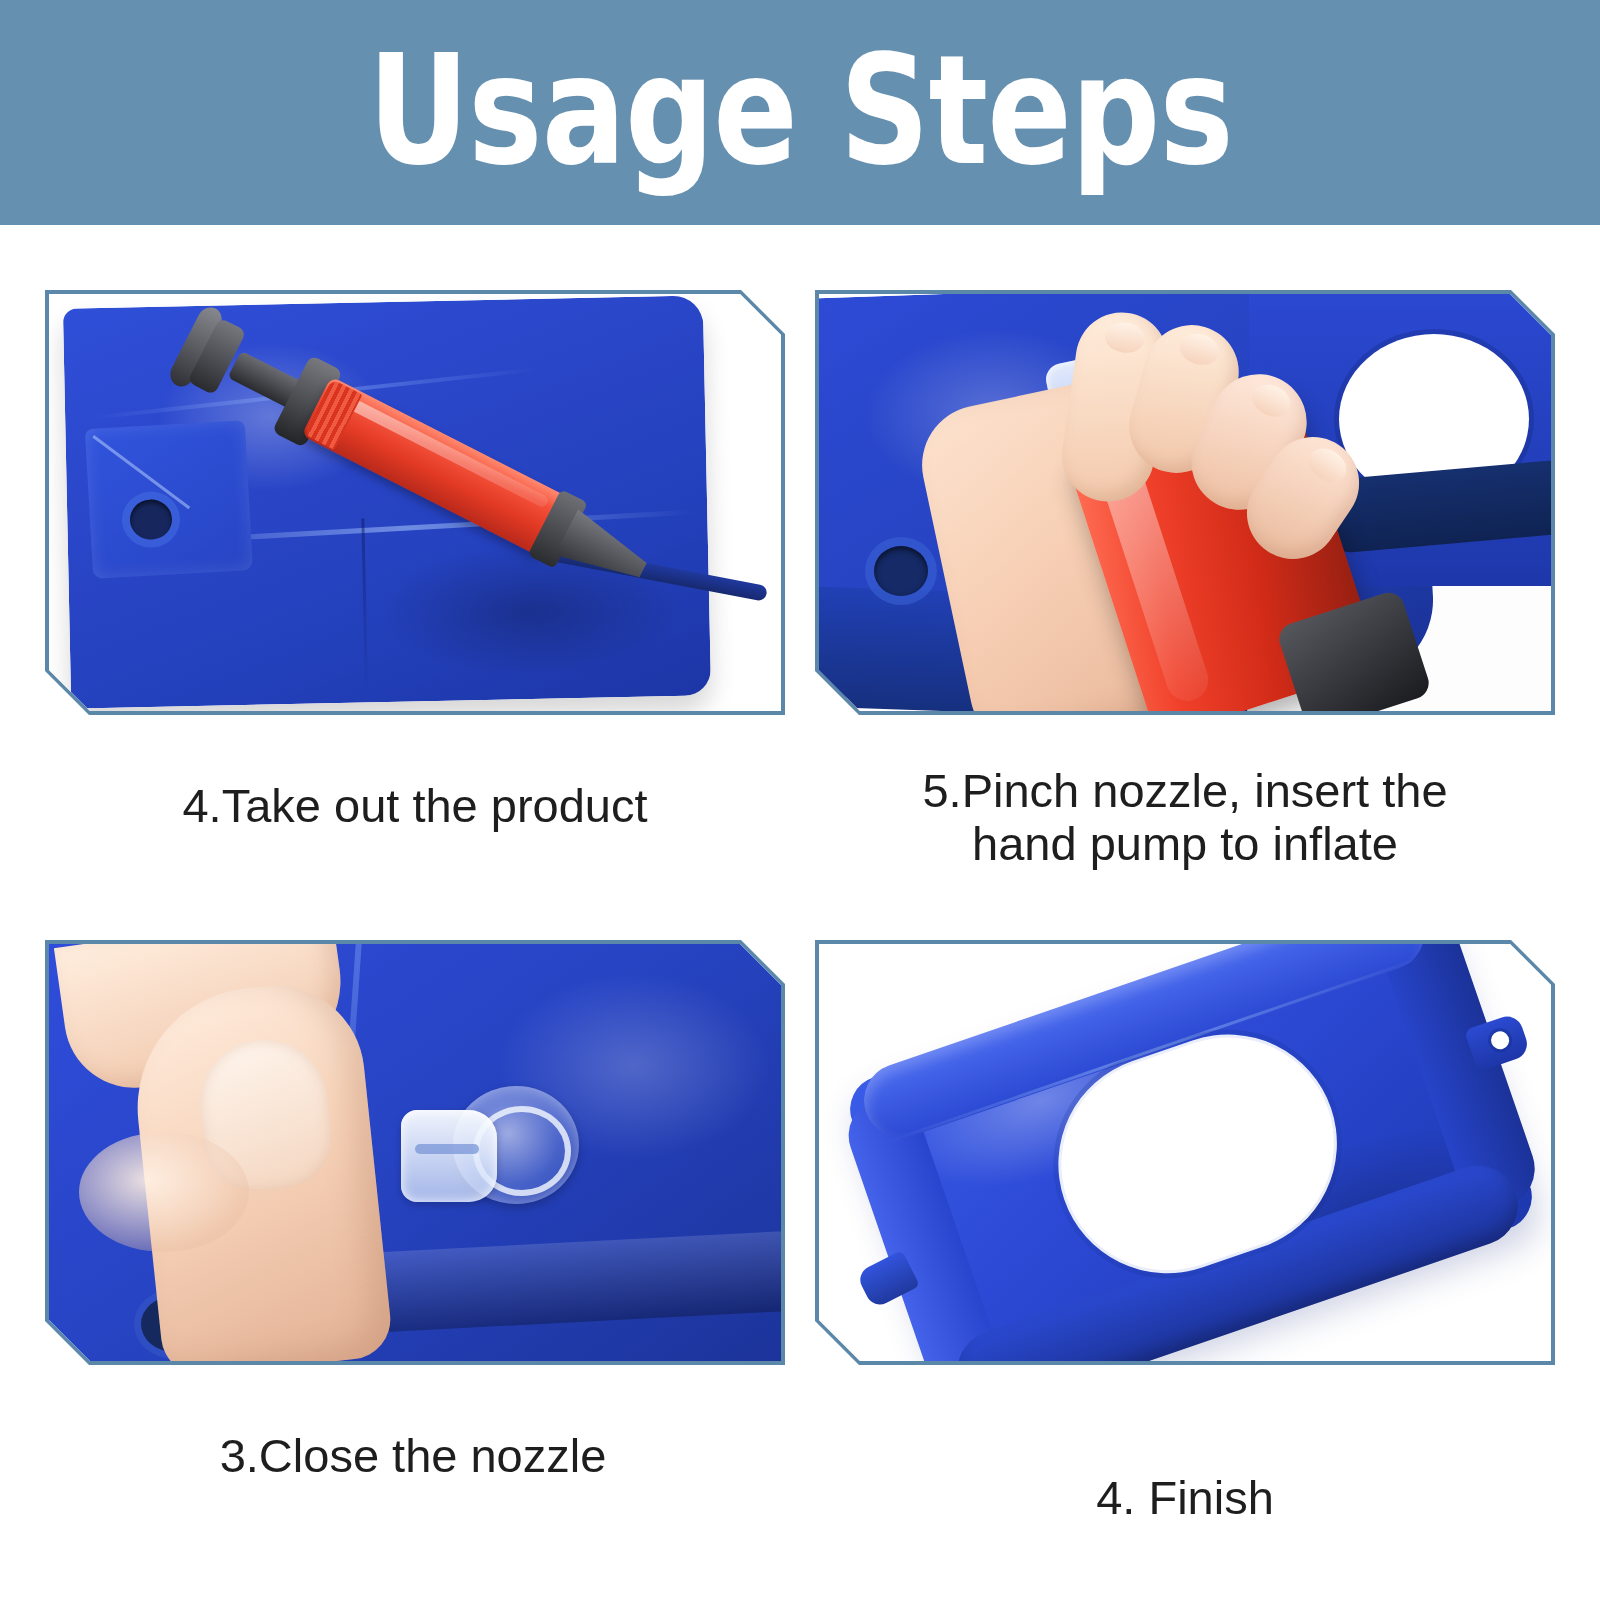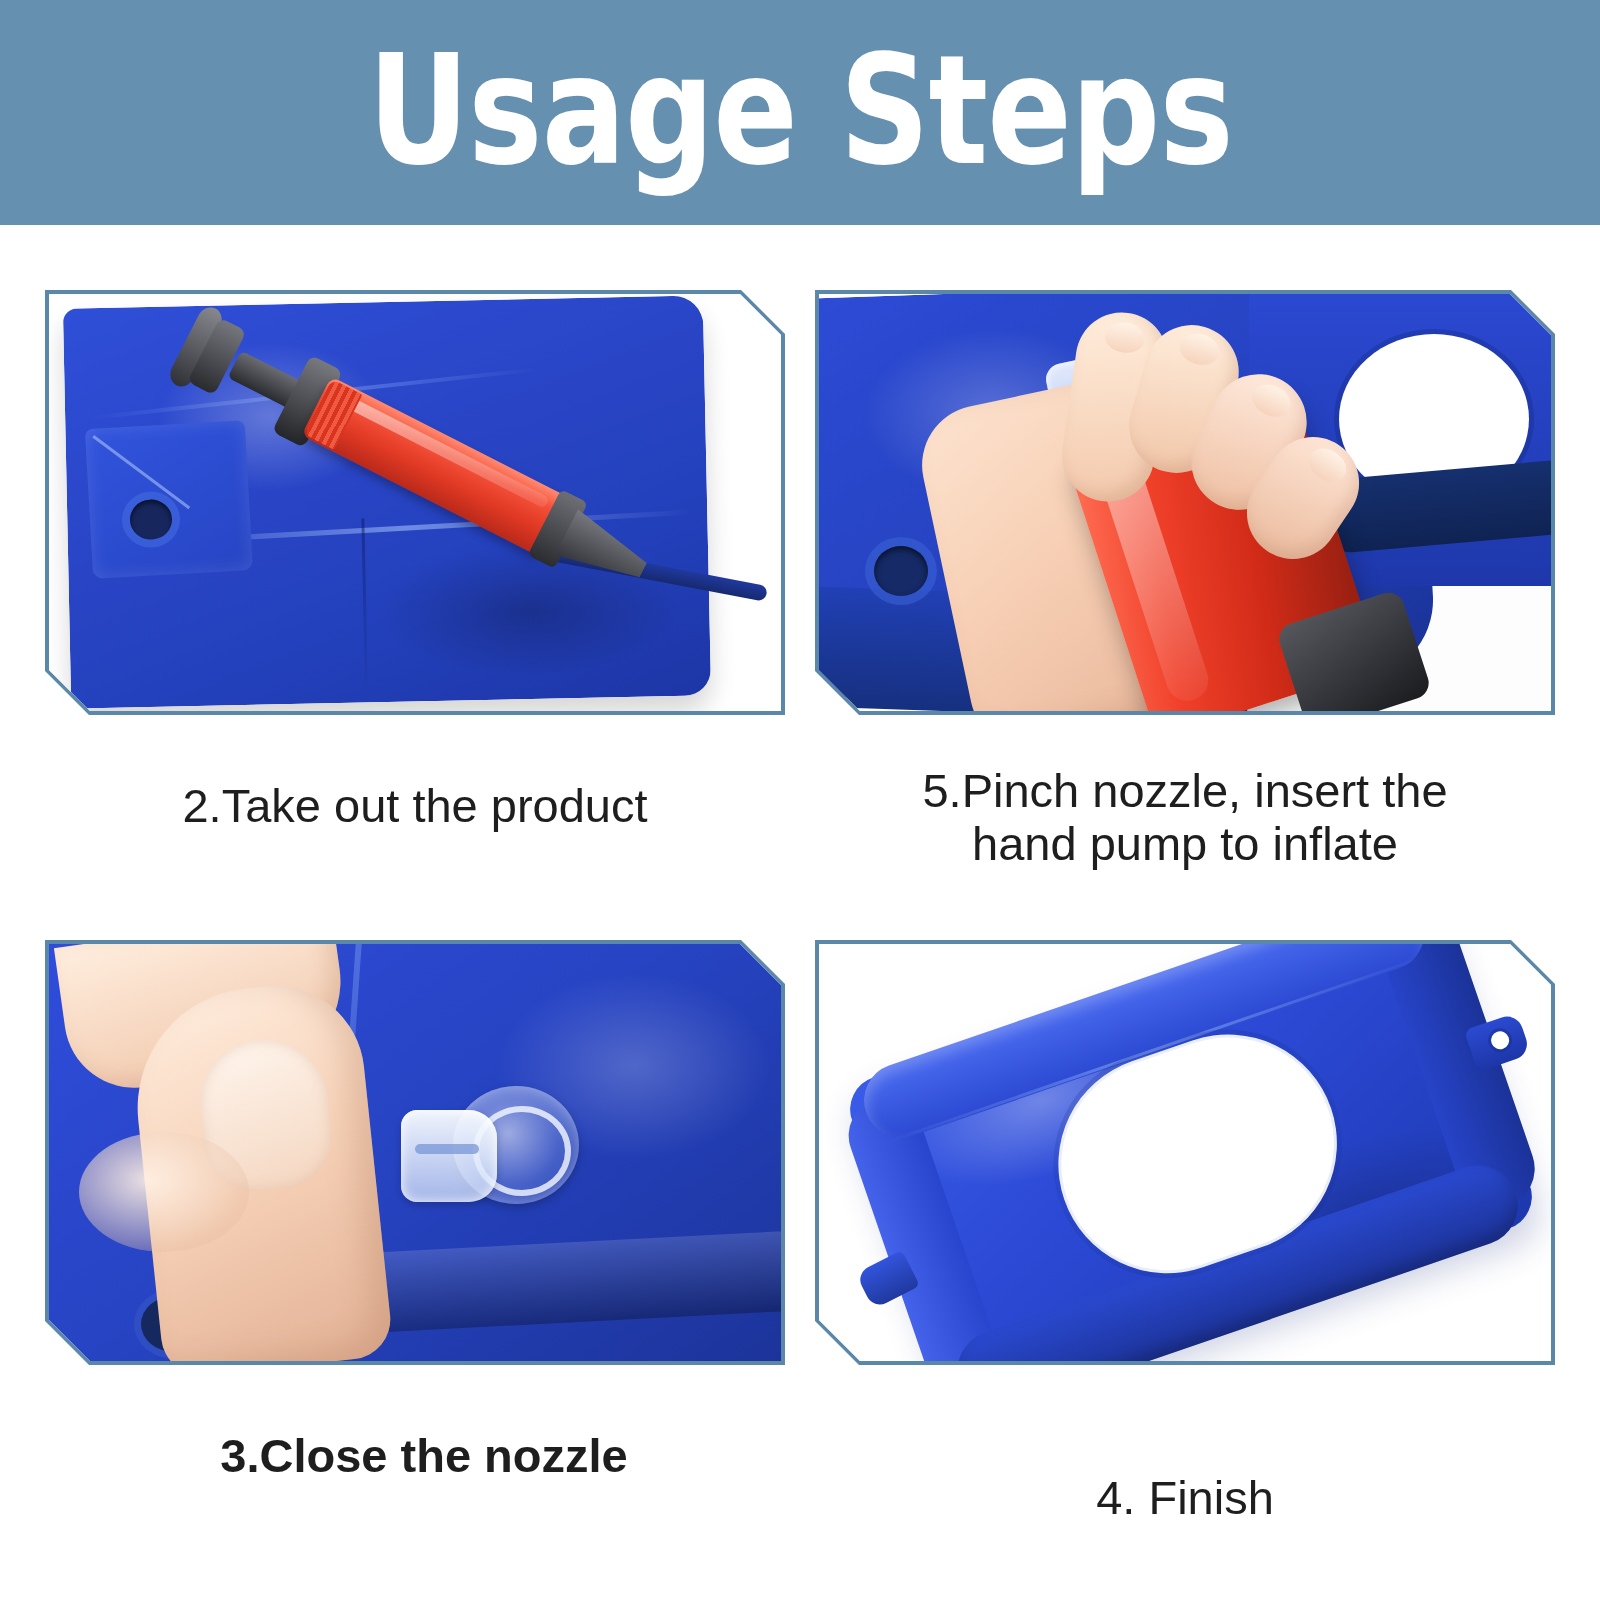--- a/index.html
+++ b/index.html
@@ -55,21 +55,21 @@
 
   
   .caption{
     position:absolute;width:740px;text-align:center;
     color:#1e1e1e;font-size:47px;line-height:1.12;
     font-family:"Liberation Sans","DejaVu Sans",sans-serif;
     font-weight:400;white-space:pre-line;
   }
   .cap-1{left:45px;  top:555px;}
   .cap-2{left:815px; top:540px;}
-  .cap-3{left:54px;  top:1205px;font-weight:bold;}
+  .cap-3{left:43px;  top:1205px;}
   .cap-4{left:815px; top:1247px;}
 
   
   .s1-bg{position:absolute;inset:0;background:#ffffff;}
   .s1-cloth{
     position:absolute;left:18px;top:8px;width:640px;height:400px;
     background:
       radial-gradient(ellipse 180px 120px at 32% 28%, rgba(255,255,255,.26), rgba(255,255,255,0) 62%),
       radial-gradient(ellipse 230px 100px at 72% 78%, rgba(0,0,0,.22), rgba(0,0,0,0) 66%),
       linear-gradient(160deg,#2f4fd8 0%, #2a46c8 38%, #2340bb 70%, #1d36a6 100%);
@@ -392,21 +392,21 @@
             <div class="s1-collar"></div>
             <div class="s1-barrel"></div>
             <div class="s1-ribs"></div>
             <div class="s1-cap"></div>
             <div class="s1-tip"></div>
           </div>
         </div>
       </div>
     </div>
   </div>
-  <div class="caption cap-1">2.Take out the product</div>
+  <div class="caption cap-1">4.Take out the product</div>
 
   <div class="cell cell-2">
     <div class="frame">
       <div class="frame-inner">
         <div class="photo">
           <div class="s2-bg"></div>
           <div class="s2-cloth"></div>
           <div class="s2-cloth2"></div>
           <div class="s2-hole"></div>
           <div class="s2-holeband"></div>

